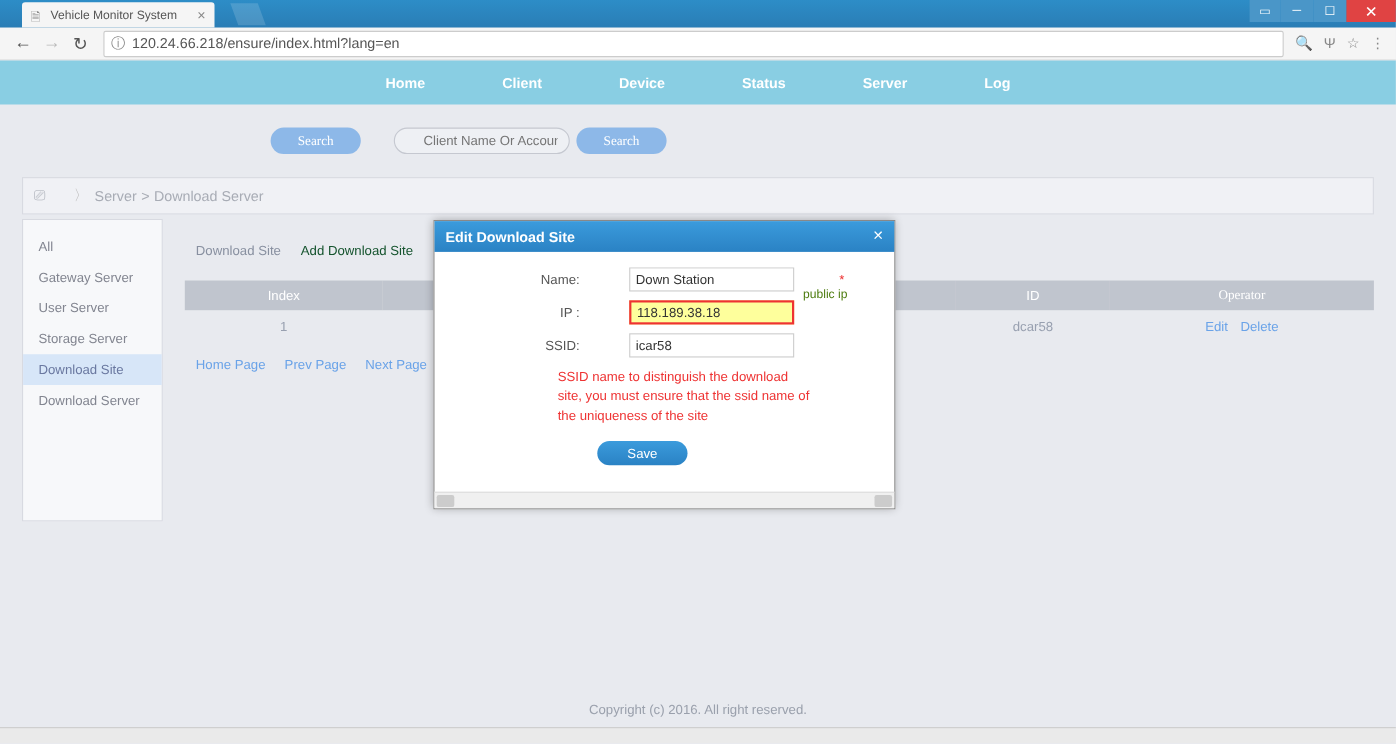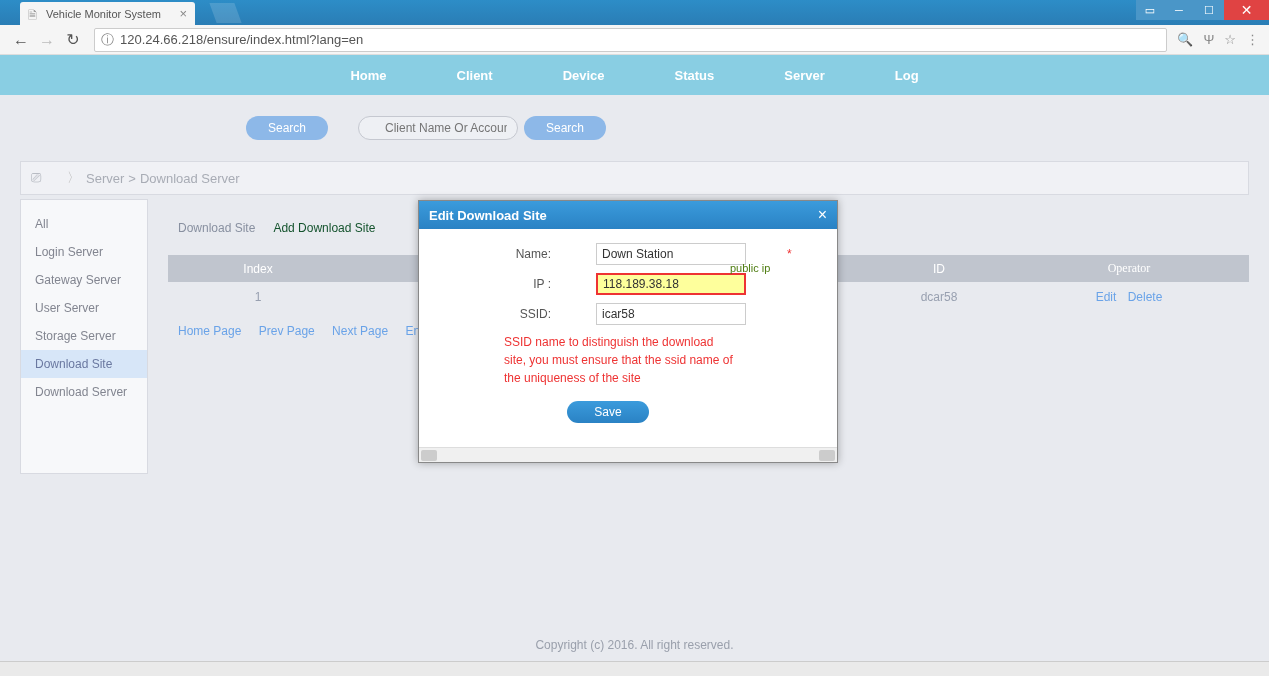--- a/index.html
+++ b/index.html
@@ -32,21 +32,21 @@
     .app-header { height: 40px; background: #89cee3; display: flex; align-items: center; justify-content: center; }
     .app-nav { display: flex; gap: 70px; }
     .app-nav a { color: #fff; font-weight: bold; font-size: 13px; text-decoration: none; cursor: pointer; }
     
     
     .search-row { height: 56px; display: flex; align-items: center; justify-content: flex-start; padding-left: 240px; padding-top: 10px; }
     .search-group { display: flex; align-items: center; margin-right: 30px; }
     .search-input { width: 160px; height: 24px; border: 1px solid #c5c8d0; border-radius: 12px; padding: 0 10px 0 26px; background: #eef0f4; color: #a9adb5; font-size: 12px; position: relative; }
     .search-wrap { position: relative; }
     .search-wrap::before { content: "🔍"; position: absolute; left: 9px; top: 4px; font-size: 11px; color: #a9adb5; }
-    .search-btn { margin-left: 6px; height: 24px; width: 82px; background: #8db8e8; border: none; border-radius: 12px; color: #fff; font-size: 12px; cursor: pointer; }
+    .search-btn { margin-left: 6px; height: 24px; width: 82px; background: #8db8e8; border: none; border-radius: 12px; color: #fff; font-size: 12px; cursor: pointer; font-family: Liberation Serif, serif; }
     
     
     .breadcrumb { margin: 10px 20px 4px 20px; border: 1px solid #d8dae1; height: 34px; background: #f0f1f5; display: flex; align-items: center; padding-left: 10px; color: #a8acb5; font-size: 13px; }
     .breadcrumb .bc-icon { width: 20px; height: 16px; margin-right: 10px; display: inline-block; }
     .breadcrumb .chev { margin: 0 6px; color: #bbb; }
     
     
     .content { display: flex; margin: 0 20px; gap: 20px; }
     .sidebar { width: 128px; border: 1px solid #d8dae1; background: #f7f8fa; padding: 10px 0; height: 275px; }
     .sidebar-item { padding: 7px 14px; color: #828590; font-size: 12px; cursor: pointer; }
@@ -65,31 +65,31 @@
     .pager { margin-top: 12px; padding-left: 10px; color: #6aa3e8; font-size: 12px; }
     .pager a { margin-right: 14px; cursor: pointer; }
     
     
     .footer { position: absolute; bottom: 24px; left: 0; right: 0; text-align: center; color: #9aa0ac; font-size: 12px; }
     
     
     .bottom-scroll { position: absolute; bottom: 0; left: 0; right: 0; height: 15px; background: #eaeaea; border-top: 1px solid #ccc; }
     
     
-    .modal { position: absolute; left: 418px; top: 200px; width: 420px; background: #fff; border: 1px solid #888; box-shadow: 0 0 8px rgba(0,0,0,0.3); }
+    .modal { position: absolute; left: 394px; top: 200px; width: 420px; background: #fff; border: 1px solid #888; box-shadow: 0 0 8px rgba(0,0,0,0.3); }
     .modal-header { height: 28px; background: linear-gradient(#3b9bdc, #2a82c4); color: #fff; display: flex; align-items: center; padding: 0 10px; font-size: 13px; font-weight: bold; }
     .modal-header .close { margin-left: auto; cursor: pointer; font-size: 16px; font-weight: normal; }
     .modal-body { padding: 14px 10px 14px 10px; position: relative; }
     .modal-body-inner { overflow-y: scroll; height: 190px; }
     .form-row { display: flex; align-items: center; margin-bottom: 8px; gap: 37px; }
     .form-label { width: 130px; text-align: right; padding-right: 8px; color: #555; font-size: 12px; }
     .form-input { width: 150px; height: 22px; border: 1px solid #ccc; padding: 0 5px; font-size: 12px; color: #333; }
     .form-input.highlight { background: #feff9c; border: 2px solid #e33; outline: none; }
     .req-star { color: #e33; margin-left: 4px; font-size: 12px; }
-    .ssid-note { color: #e33; font-size: 12px; margin-left: 75px; margin-top: 6px; width: 230px; line-height: 1.5; }
+    .ssid-note { color: #e33; font-size: 12px; margin-left: 102px; margin-top: 6px; width: 230px; line-height: 1.5; }
     .save-btn { display: block; margin: 14px auto 0 138px; width: 82px; height: 22px; background: linear-gradient(#3b9bdc, #2a82c4); color: #fff; border: none; border-radius: 11px; font-size: 12px; cursor: pointer; }
     .modal-hscroll { height: 15px; background: #f0f0f0; border-top: 1px solid #ddd; position: relative; }
     .modal-hscroll-thumb { position: absolute; right: 2px; top: 2px; width: 16px; height: 11px; background: #ccc; border-radius: 2px; }
     .modal-hscroll-thumb.left { right: auto; left: 2px; }
     
     
     .annotation { position: absolute; left: 730px; top: 262px; color: #4d7c0f; font-size: 11px; }
   </style>
 </head>
 <body>
@@ -152,21 +152,20 @@
   <span class="bc-icon">⎚</span>
   <span class="chev">〉</span>
   <span>Server</span>
   <span style="margin:0 4px;">&gt;</span>
   <span>Download Server</span>
 </div>
 
 <div class="content">
   <div class="sidebar">
     <div class="sidebar-item">All</div>
-    <div class="sidebar-item">Login Server</div>
     <div class="sidebar-item">Gateway Server</div>
     <div class="sidebar-item">User Server</div>
     <div class="sidebar-item">Storage Server</div>
     <div class="sidebar-item active">Download Site</div>
     <div class="sidebar-item">Download Server</div>
   </div>
 
   <div class="main-area">
     <div class="tabs">
       <span class="tab">Download Site</span>

